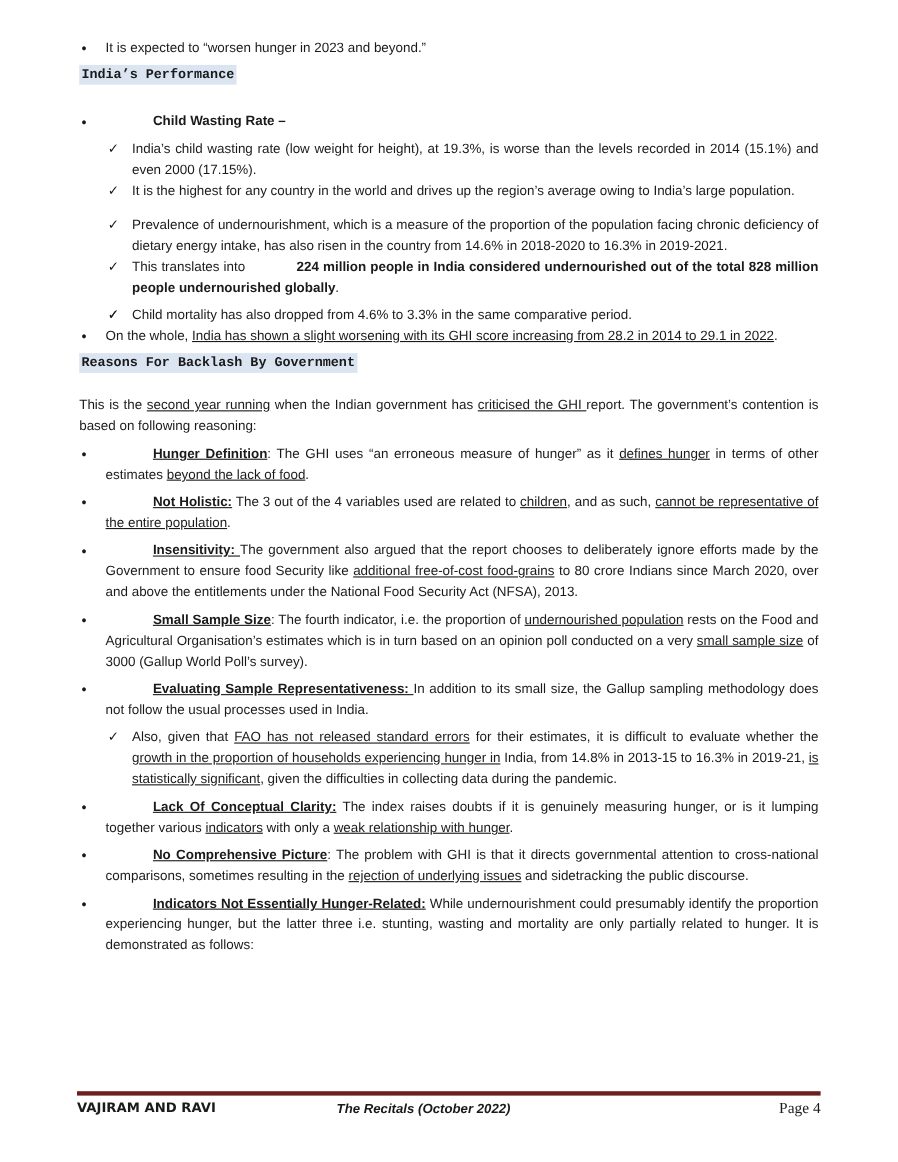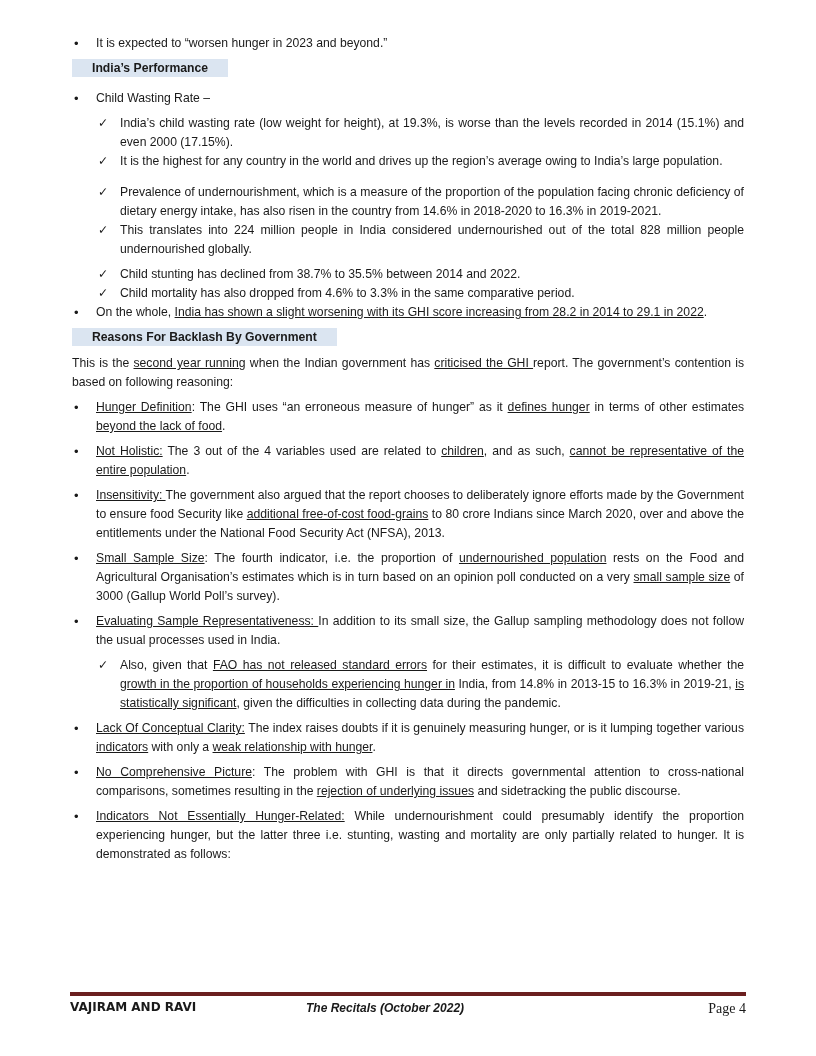--- a/index.html
+++ b/index.html
@@ -4,24 +4,24 @@
 <style>
   html, body { margin: 0; padding: 0; background: #ffffff; }
   body { width: 816px; height: 1056px; position: relative; overflow: hidden;
          font-family: "Liberation Sans", sans-serif; color: #1a1a1a; font-size: 12.2px; }
   .page { position: absolute; left: 72px; top: 34px; width: 672px; }
   .line { line-height: 19px; text-align: justify; }
   .bul { position: relative; padding-left: 24px; margin: 0; }
   .bul::before { content: "\2022"; position: absolute; left: 2px; top: 0; font-size: 13px; }
   .chk { position: relative; padding-left: 48px; }
   .chk .ck { position: absolute; left: 26px; top: 0; }
-  .heading { display: inline-block; background: #dbe5f1; font-weight: bold; padding: 0 20px; margin: 6px 0 8px 0; line-height: 18px; }
+  .heading { display: inline-block; background: #dbe5f1; font-weight: bold; padding: 0 2px; margin: 6px 0 20px 0; line-height: 18px; font-family: Liberation Mono, monospace; }
   .gap { height: 6px; }
   u { text-decoration: underline; }
-  b { font-weight: normal; }
+  b { font-weight: bold; margin-left: 43px; }
   .footer-rule { position: absolute; left: 70px; top: 992px; width: 676px; height: 4px; background: #6b1f1f; }
   .footer { position: absolute; left: 70px; top: 1000px; width: 676px; height: 20px; font-size: 13px; }
   .f-left { position: absolute; left: 0; top: 0; font-weight: bold; font-family: "DejaVu Sans", sans-serif; font-size: 12px; }
   .f-mid { position: absolute; left: 236px; top: 1px; font-style: italic; font-weight: bold; font-size: 12px; }
   .f-right { position: absolute; right: 0; top: 1px; font-family: "Liberation Serif", serif; font-size: 14px; }
 </style>
 </head>
 <body>
 
 <div class="page">
@@ -34,21 +34,21 @@
   <div class="gap"></div>
   <div class="line chk"><span class="ck">✓</span><span>India’s child wasting rate (low weight for height), at 19.3%, is worse than the levels recorded in 2014 (15.1%) and even 2000 (17.15%).</span></div>
   <div class="line chk"><span class="ck">✓</span><span>It is the highest for any country in the world and drives up the region’s average owing to India’s large population.</span></div>
   <div class="gap"></div>
 
   <div class="gap"></div>
   <div class="line chk"><span class="ck">✓</span><span>Prevalence of undernourishment, which is a measure of the proportion of the population facing chronic deficiency of dietary energy intake, has also risen in the country from 14.6% in 2018-2020 to 16.3% in 2019-2021.</span></div>
   <div class="line chk"><span class="ck">✓</span><span>This translates into </span><b>224 million people in India considered undernourished out of the total 828 million people undernourished globally</b><span>.</span></div>
 
   <div class="gap"></div>
-  <div class="line chk"><span class="ck">✓</span><span>Child stunting has declined from 38.7% to 35.5% between 2014 and 2022.</span></div>
+  <div class="line chk"><span class="ck">✓</span></div>
   <div class="line chk"><span class="ck">✓</span><span>Child mortality has also dropped from 4.6% to 3.3% in the same comparative period.</span></div>
   <div class="line bul"><span>On the whole, </span><u>India has shown a slight worsening with its GHI score increasing from 28.2 in 2014 to 29.1 in 2022</u><span>.</span></div>
 
   <div class="heading">Reasons For Backlash By Government</div>
 
   <div class="line"><span>This is the </span><u>second year running</u><span> when the Indian government has </span><u>criticised the GHI </u><span>report. The government’s contention is based on following reasoning:</span></div>
 
   <div id="reasons">
       <div class="gap"></div>
       <div class="line bul"><u><b>Hunger Definition</b></u><span>: The GHI uses “an erroneous measure of hunger” as it </span><u>defines hunger</u><span> in terms of other estimates </span><u>beyond the lack of food</u><span>.</span></div>

